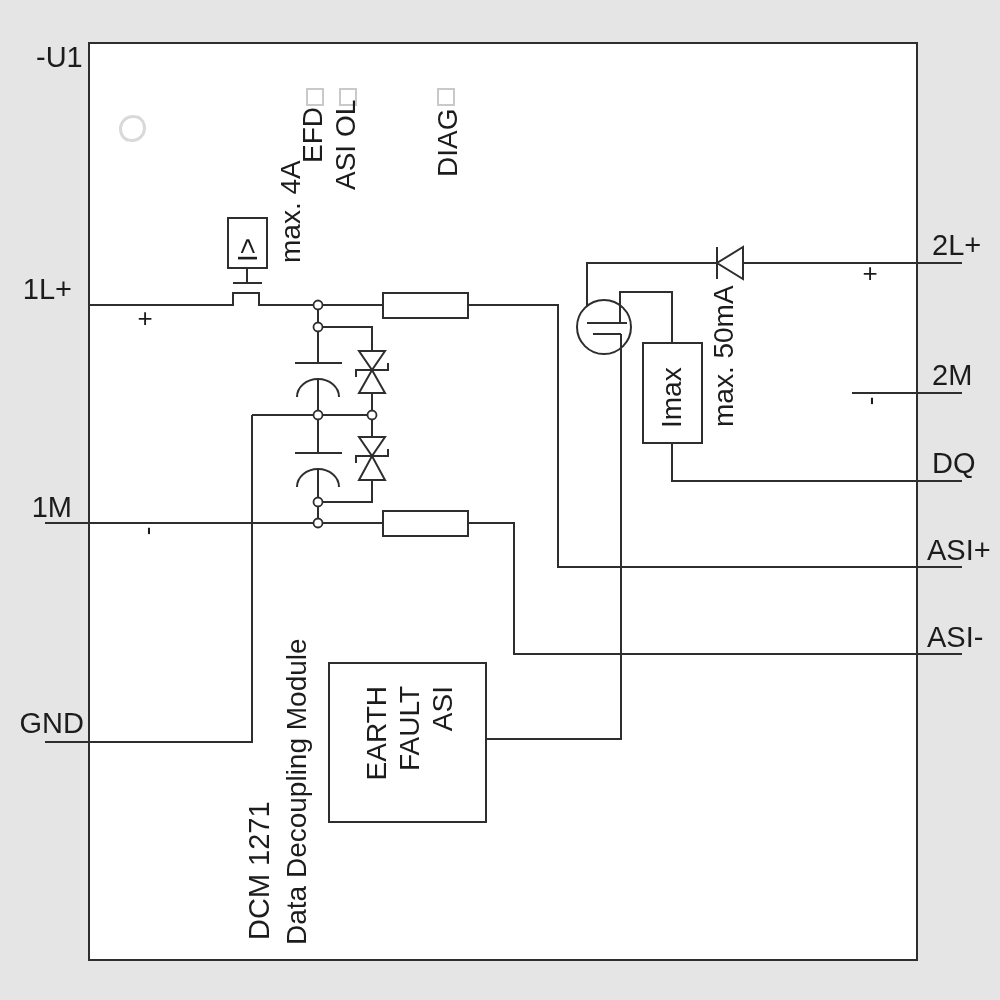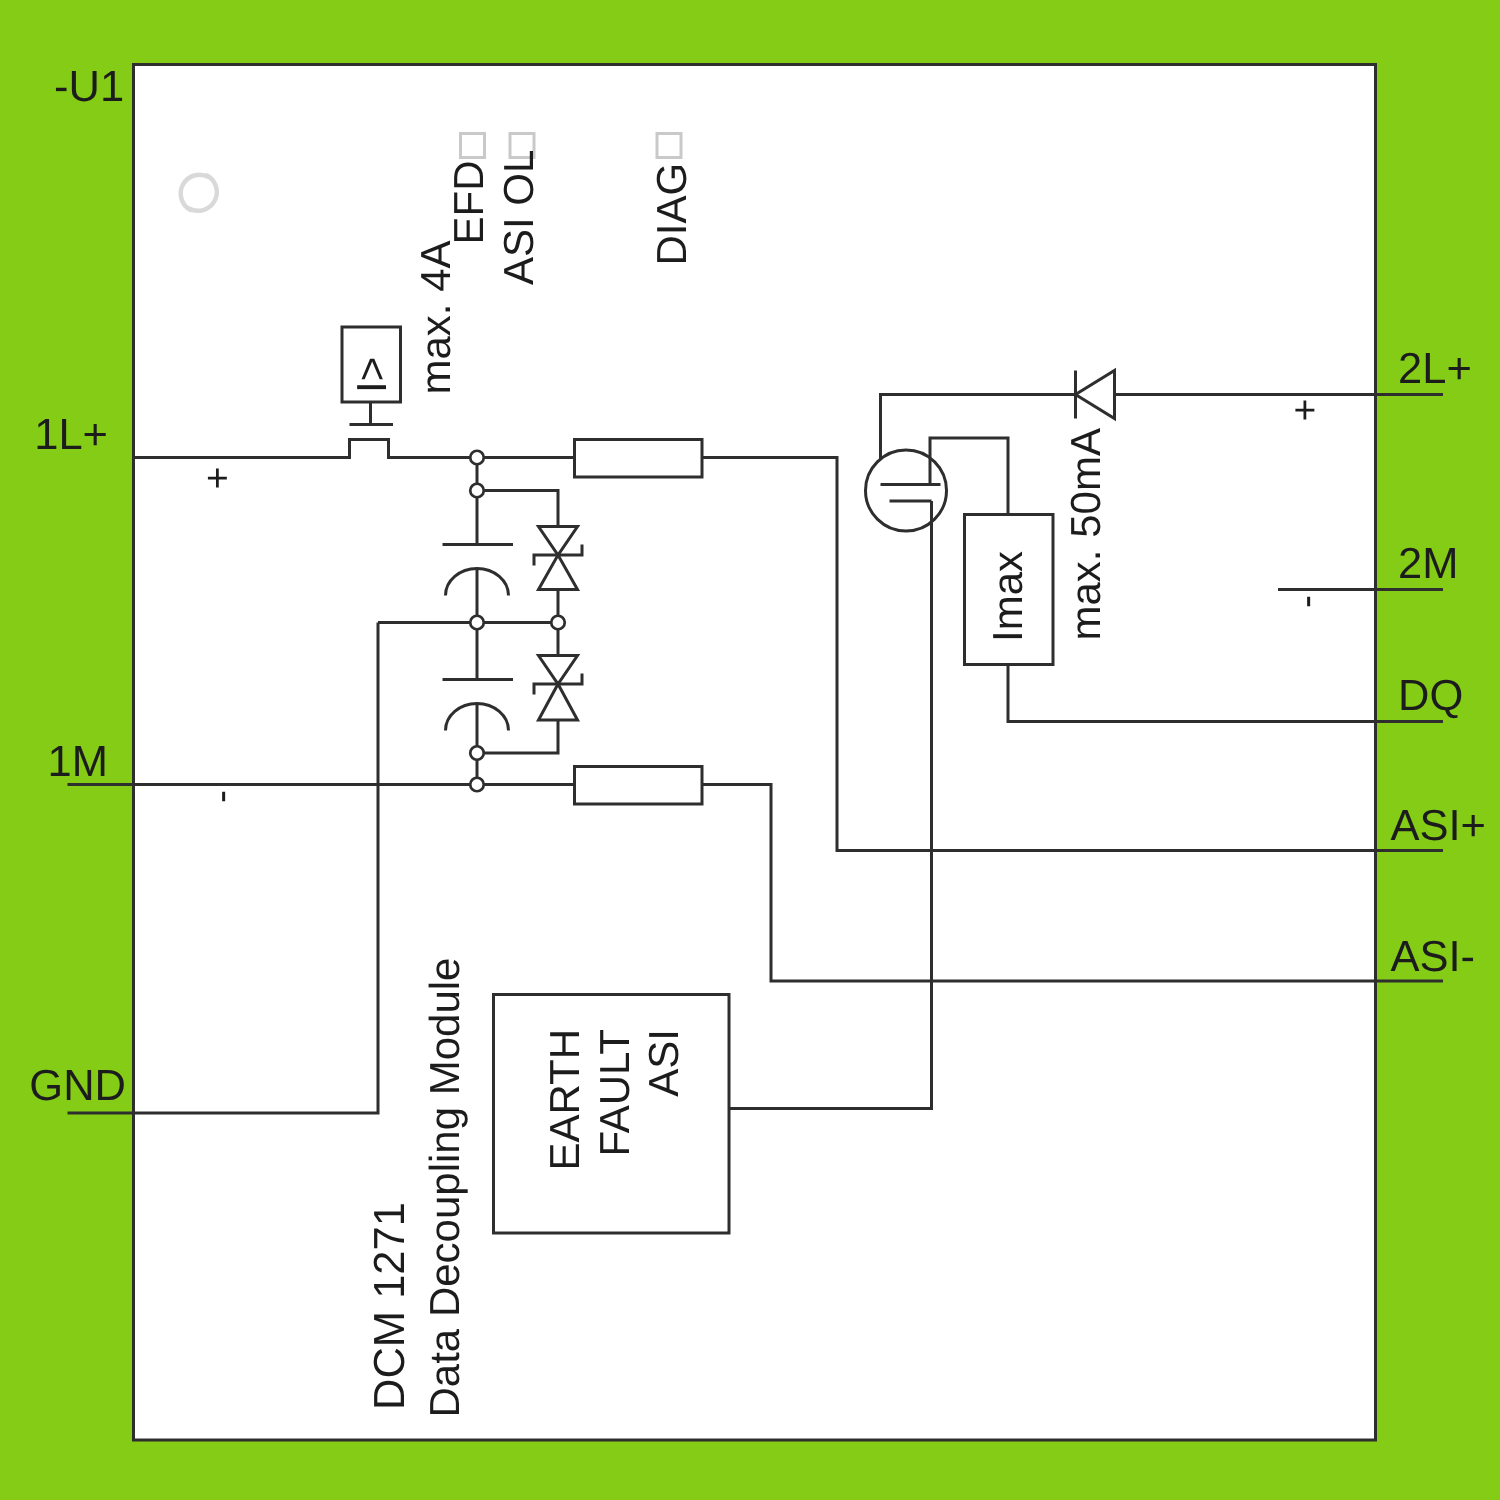--- a/index.html
+++ b/index.html
@@ -1,16 +1,16 @@
 <!DOCTYPE html>
 <html><head>
 <meta charset="utf-8">
 <style>
   html,body{margin:0;padding:0;background:#ffffff;}
-  .page{width:1000px;height:1000px;position:relative;background:#84cc16;overflow:hidden;}
+  .page{width:1000px;height:1000px;position:relative;background:#e5e5e5;overflow:hidden;}
   svg{display:block;}
   text{font-family:"Liberation Sans",sans-serif;fill:#1c1c1c;}
   .lbl{font-size:29px;}
   .rot{font-size:28px;}
   .pol{font-size:26px;}
   .wire{stroke:#2e2e2e;stroke-width:2;fill:none;}
   .box{stroke:#2e2e2e;stroke-width:2;fill:#ffffff;}
   .node{stroke:#2e2e2e;stroke-width:1.8;fill:#ffffff;}
   .tri{stroke:#2e2e2e;stroke-width:2;fill:#ffffff;}
   .led{stroke:#c9c9c9;stroke-width:2;fill:#ffffff;}

